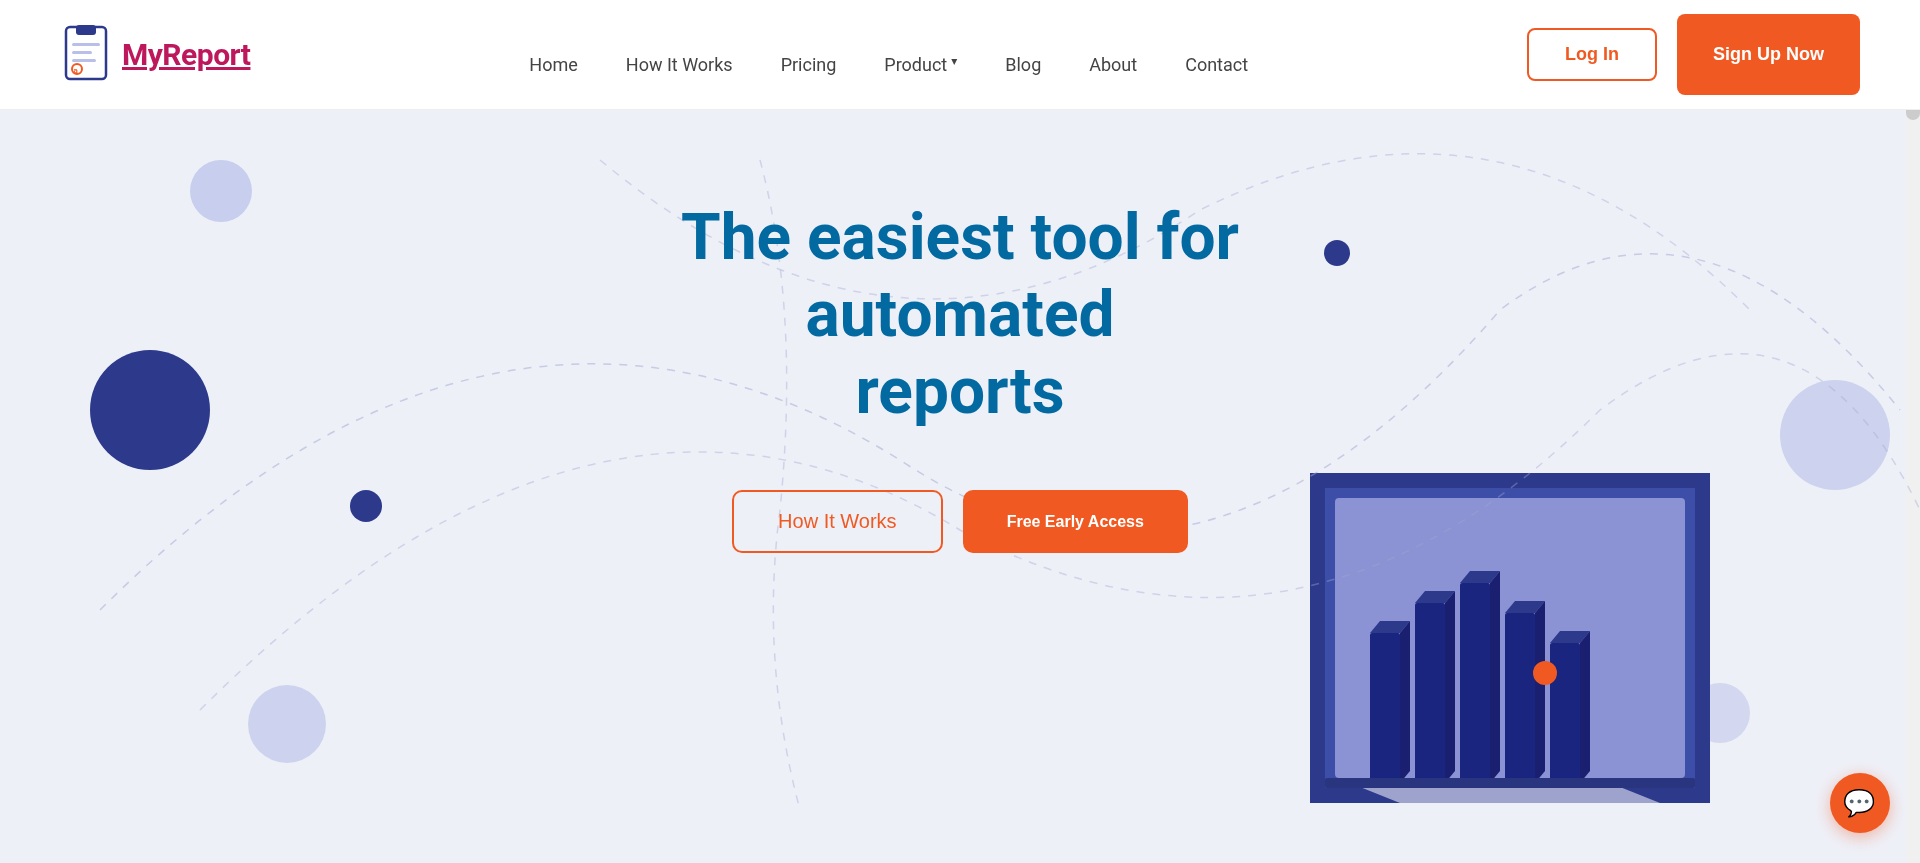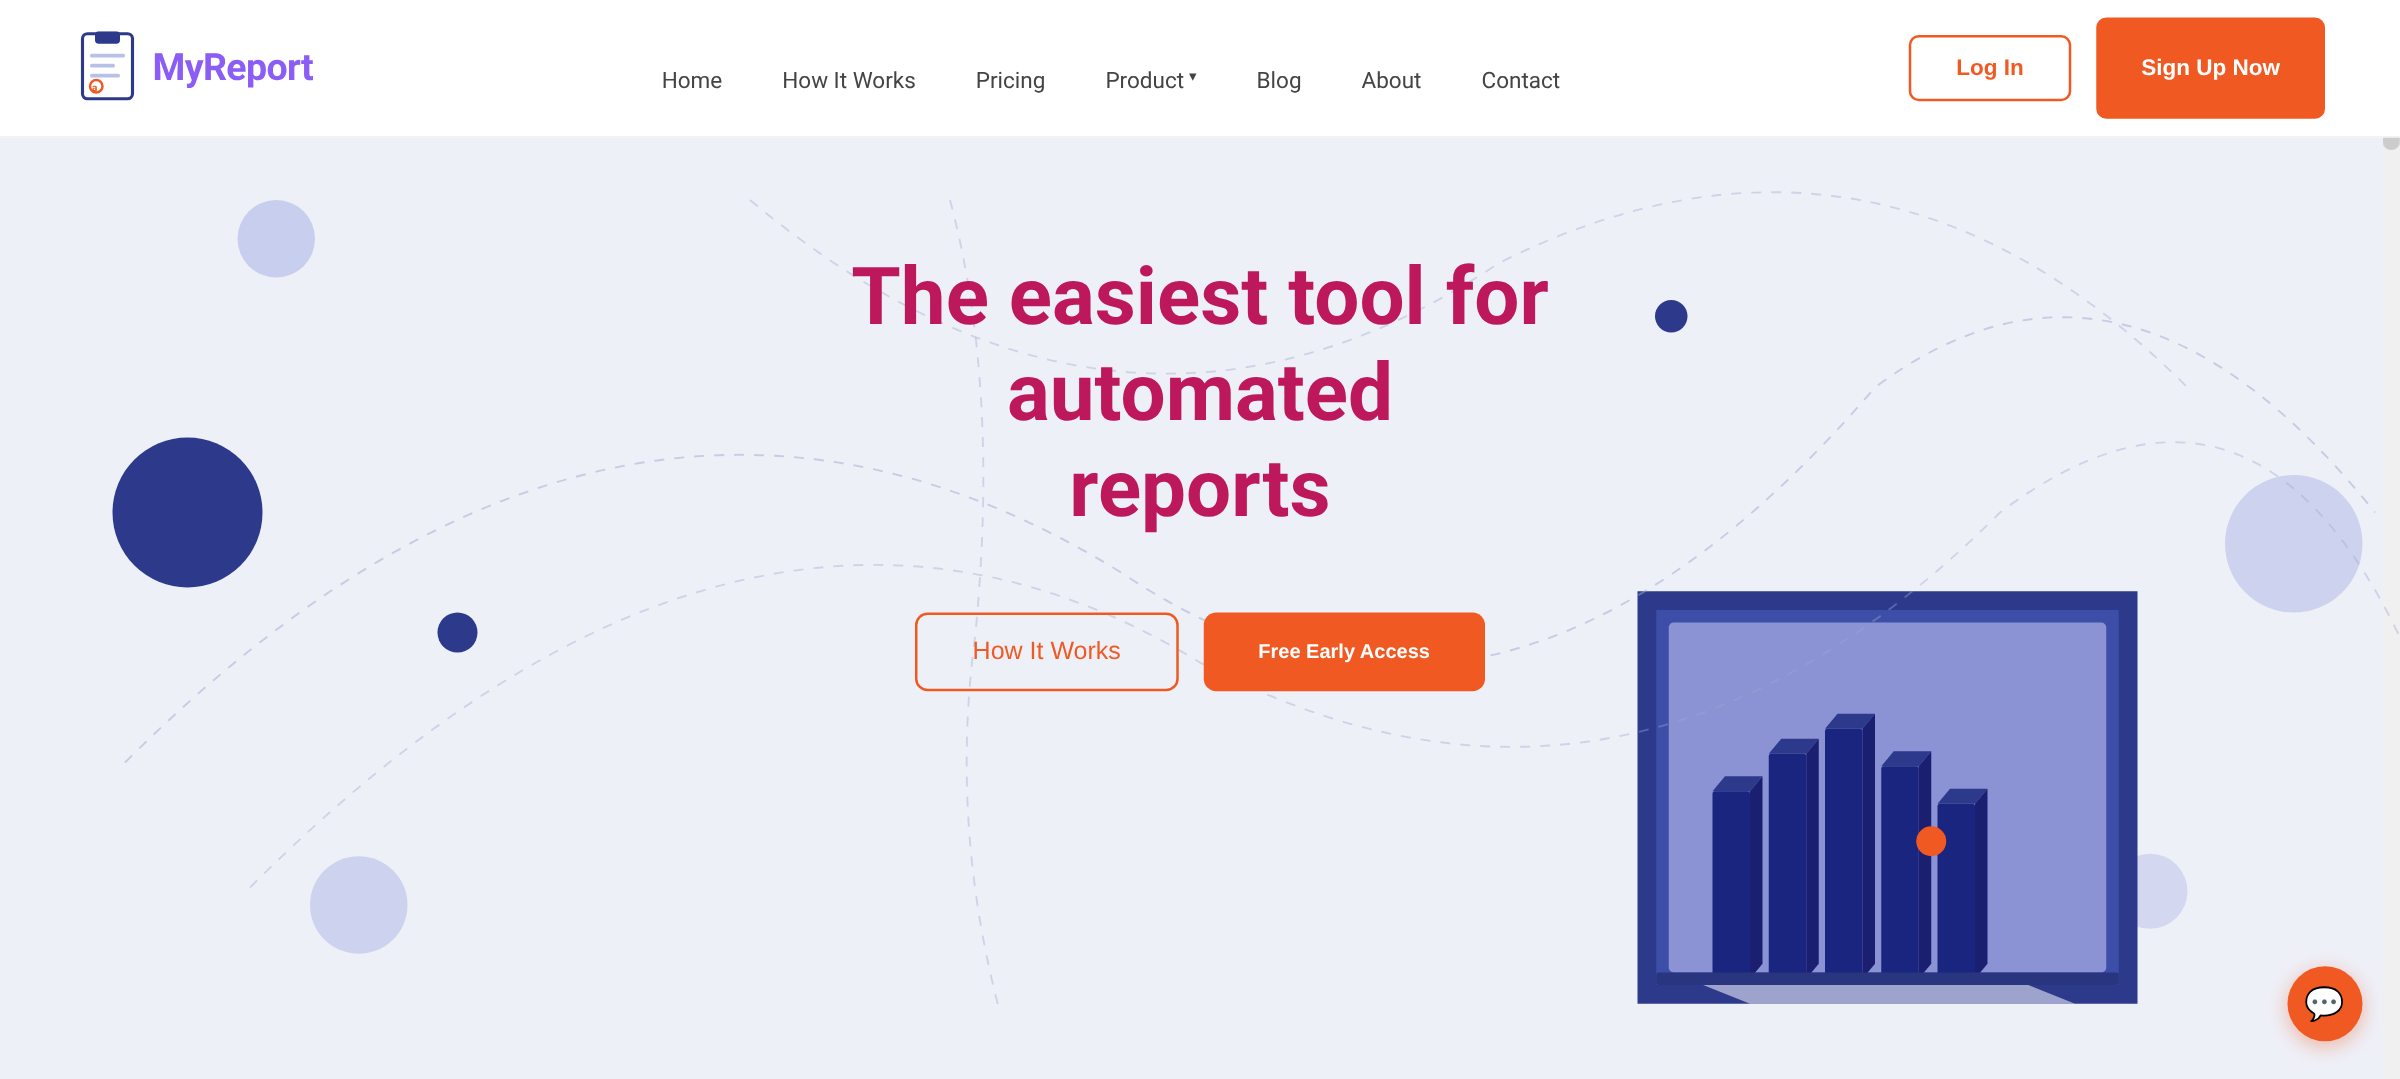--- a/index.html
+++ b/index.html
@@ -38,22 +38,23 @@
     }
 
     .logo-icon {
       width: 52px;
       height: 60px;
     }
 
     .logo-text {
       font-size: 30px;
       font-weight: 700;
-      color: #8b5cf6;
+      color: #be185d;
       letter-spacing: -0.5px;
+      text-decoration: underline;
     }
 
     .nav-links {
       display: flex;
       align-items: center;
       gap: 48px;
       list-style: none;
       margin-top: 20px;
     }
 
@@ -115,21 +116,21 @@
       overflow: hidden;
       display: flex;
       flex-direction: column;
       align-items: center;
       padding-top: 90px;
     }
 
     .hero-title {
       font-size: 64px;
       font-weight: 700;
-      color: #be185d;
+      color: #0369a1;
       text-align: center;
       line-height: 1.2;
       max-width: 800px;
       z-index: 2;
       position: relative;
     }
 
     .hero-buttons {
       display: flex;
       gap: 20px;

